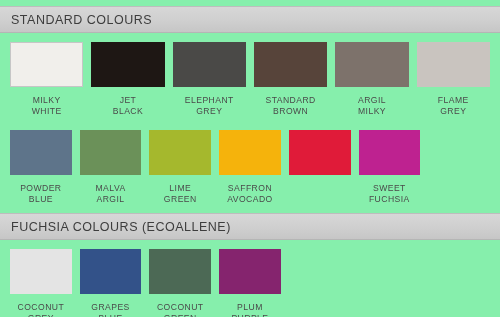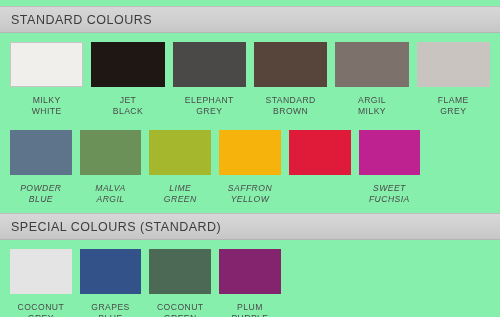--- a/index.html
+++ b/index.html
@@ -61,21 +61,21 @@
   .swatch-label {
     margin-top: 8px;
     font-size: 8.6px;
     line-height: 11px;
     letter-spacing: 0.45px;
     text-align: center;
     color: #4a4a4a;
     white-space: pre-line;
   }
   .row-6 .swatch-cell { width: 16.6666%; }
-  .row-7 .swatch-cell { width: 14.2857%; font-style: italic; }
+  .row-7 .swatch-cell { width: 14.2857%; }
   .row-4 .swatch-cell { width: 14.2857%; }
   .spacer-sm { height: 4px; }
   .spacer-top { height: 6px; }
 </style>
 </head>
 <body>
 
 <div class="page">
   <div class="spacer-top"></div>
 
@@ -128,36 +128,36 @@
 ARGIL</div>
     </div>
     <div class="swatch-cell">
       <div class="swatch-chip" id="c-0-1-2" style="background-color: rgb(165, 184, 45);"></div>
       <div class="swatch-label">LIME
 GREEN</div>
     </div>
     <div class="swatch-cell">
       <div class="swatch-chip" id="c-0-1-3" style="background-color: rgb(245, 179, 12);"></div>
       <div class="swatch-label">SAFFRON
-YELLOW</div>
+AVOCADO</div>
     </div>
     <div class="swatch-cell">
       <div class="swatch-chip" id="c-0-1-5" style="background-color: rgb(224, 27, 57);"></div>
     </div>
     <div class="swatch-cell">
       <div class="swatch-chip" id="c-0-1-6" style="background-color: rgb(190, 34, 144);"></div>
       <div class="swatch-label">SWEET
 FUCHSIA</div>
     </div>
   </div>
 
   <div class="spacer-sm"></div>
 
   <div class="section-header">
-    <span class="section-header-title">SPECIAL COLOURS (STANDARD)</span>
+    <span class="section-header-title">FUCHSIA COLOURS (ECOALLENE)</span>
   </div>
 
   <div class="swatch-row row-4">
     <div class="swatch-cell">
       <div class="swatch-chip" id="c-1-0-0" style="background-color: rgb(228, 228, 228);"></div>
       <div class="swatch-label">COCONUT
 GREY</div>
     </div>
     <div class="swatch-cell">
       <div class="swatch-chip" id="c-1-0-1" style="background-color: rgb(51, 82, 137);"></div>

